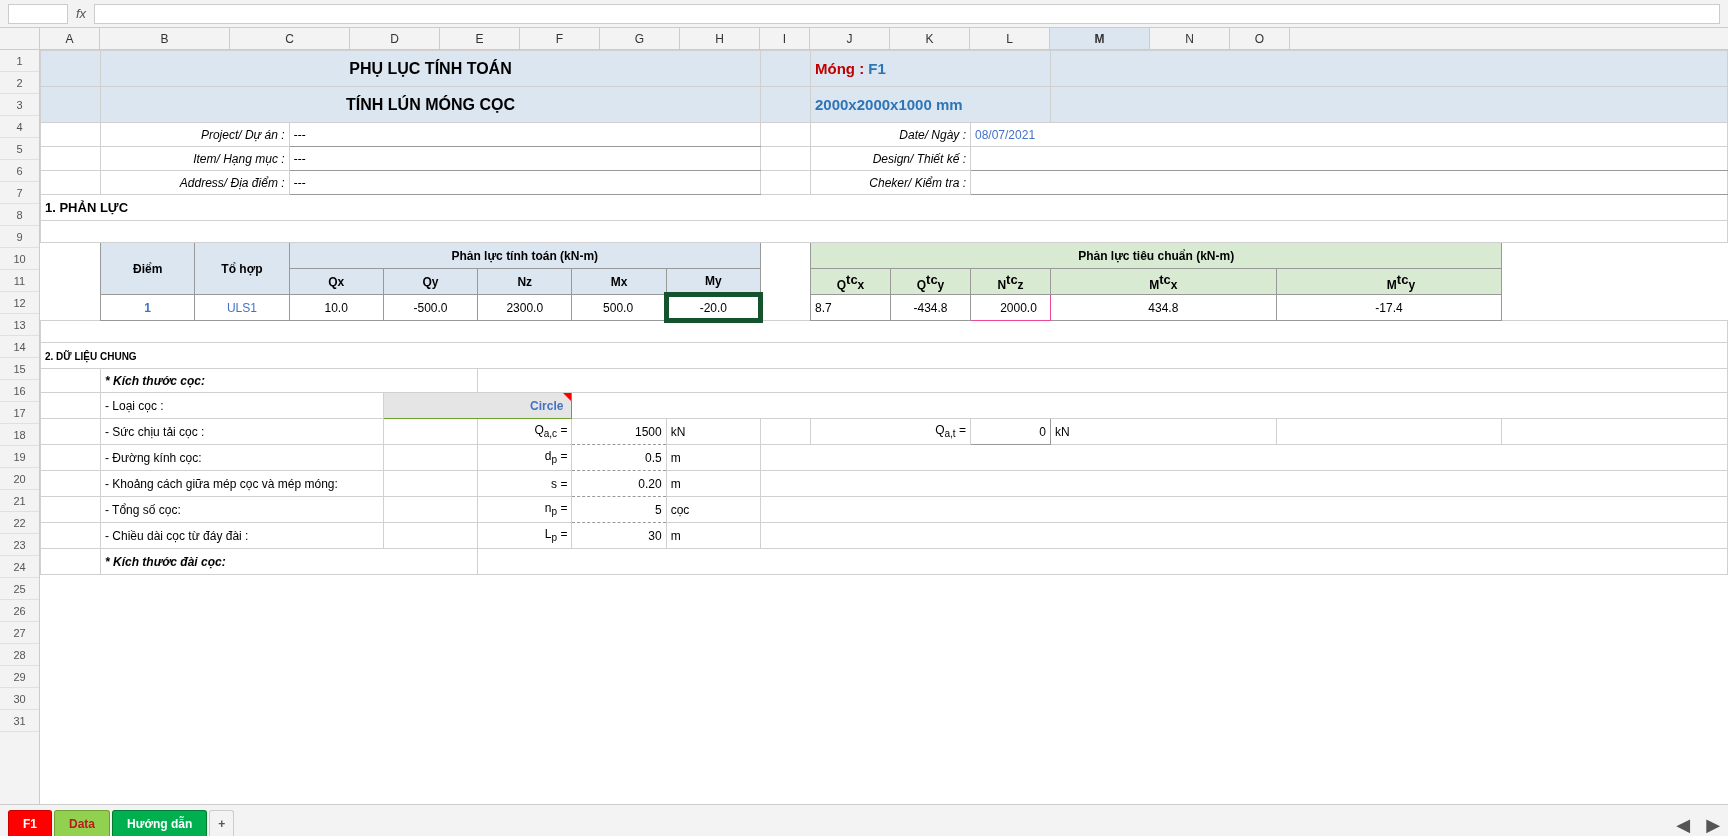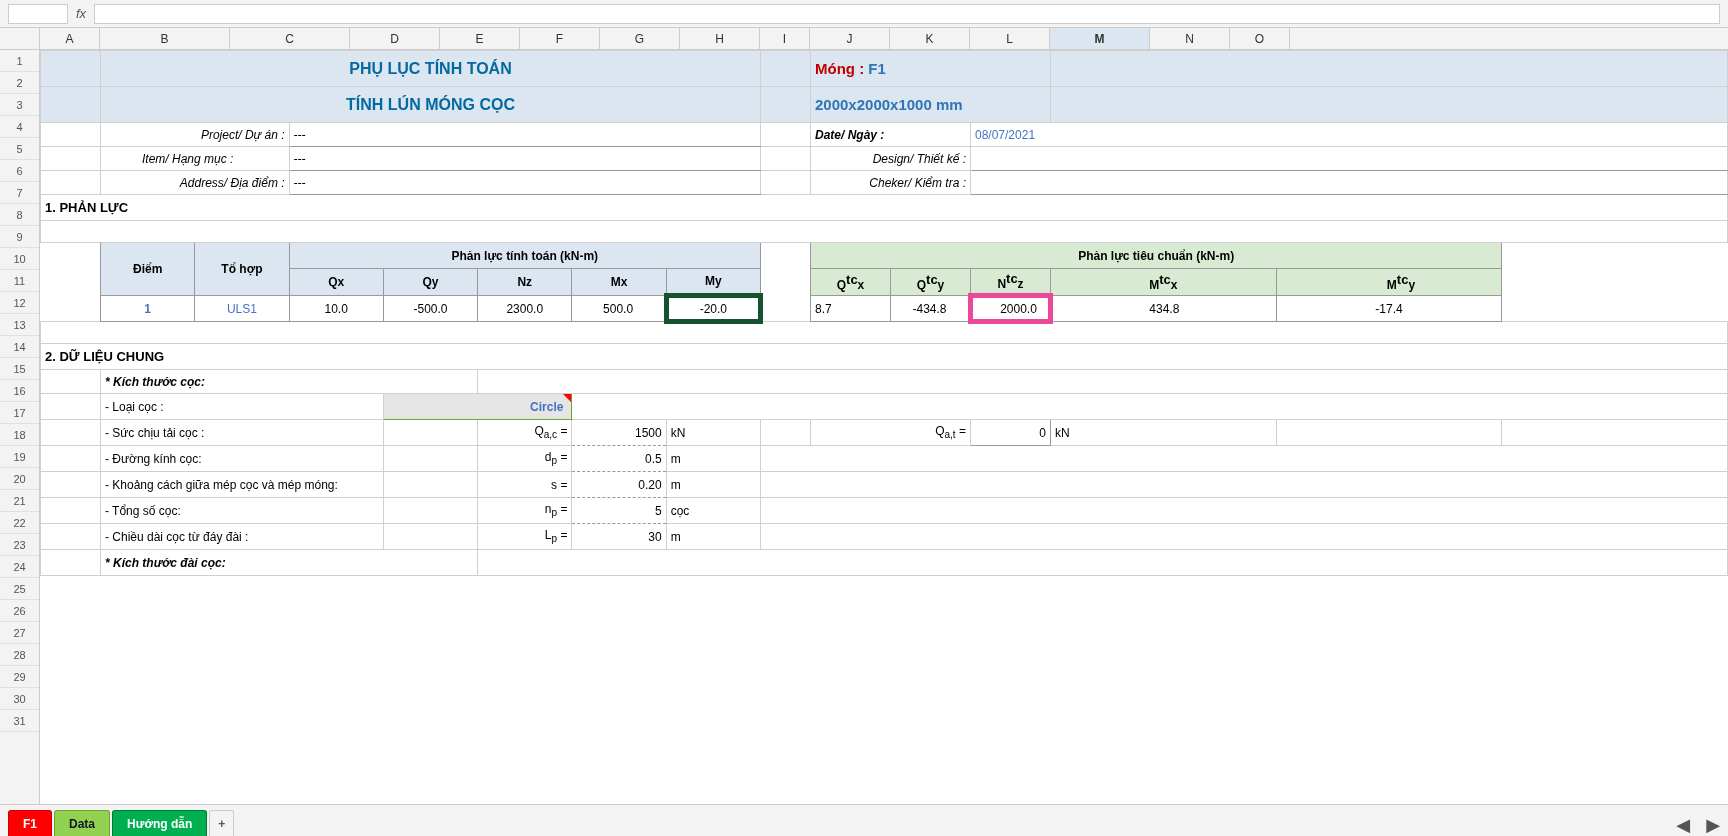--- a/index.html
+++ b/index.html
@@ -101,21 +101,21 @@
       height: 22px;
       white-space: nowrap;
       overflow: hidden;
     }
 
     
     .light-blue-bg { background-color: #dce6f1; }
     .light-green-bg { background-color: #e5e5e5; }
     .white-bg { background-color: #ffffff; }
 
-    .title-red { color: #0369a1; font-weight: bold; font-size: 16px; text-align: right; }
+    .title-red { color: #000000; font-weight: bold; font-size: 16px; text-align: right; }
 
     .bold { font-weight: bold; }
     .italic { font-style: italic; }
 
     
     .red-corner {
       position: relative;
     }
     .red-corner::after {
       content: '';
@@ -145,21 +145,21 @@
       border-bottom: none;
       cursor: pointer;
       font-size: 12px;
       font-weight: bold;
       border-radius: 3px 3px 0 0;
       height: 26px;
       display: flex;
       align-items: center;
     }
     .tab-f1 { background: #ff0000; color: white; border-color: #cc0000; }
-    .tab-data { background: #92d050; color: #0f172a; border-color: #70a030; justify-content: center; }
+    .tab-data { background: #92d050; color: #b91c1c; border-color: #70a030; justify-content: center; }
     .tab-huong-dan { background: #00b050; color: white; border-color: #007a30; }
     .tab-add { background: #f3f3f3; color: #555; border-color: #ccc; padding: 4px 8px; }
 
     
     .scroll-area {
       display: flex;
       align-items: center;
       margin-left: auto;
     }
 
@@ -267,31 +267,31 @@
 
       <tr style="height:24px;">
         <td class="white-bg"></td>
         <td colspan="2" class="white-bg" style="text-align:right;">
           <span class="italic">Project/ Dự án :</span>
         </td>
         <td colspan="5" class="white-bg" style="border-bottom:1px solid #999;">
           <span class="italic">---</span>
         </td>
         <td class="white-bg"></td>
-        <td colspan="2" class="white-bg" style="font-weight:bold;">
+        <td colspan="2" class="white-bg" style="text-align:right;">
           <span class="italic">Date/ Ngày :</span>
         </td>
         <td colspan="4" class="white-bg">
           <span style="color:#4472c4;">08/07/2021</span>
         </td>
       </tr>
 
       <tr style="height:24px;">
         <td class="white-bg"></td>
-        <td colspan="2" class="white-bg" style="padding-left:41px;">
+        <td colspan="2" class="white-bg" style="text-align:right;padding-left:41px;">
           <span class="italic">Item/ Hạng mục :</span>
         </td>
         <td colspan="5" class="white-bg" style="border-bottom:1px solid #999;">
           <span class="italic">---</span>
         </td>
         <td class="white-bg"></td>
         <td colspan="2" class="white-bg" style="text-align:right;">
           <span class="italic">Design/ Thiết kế :</span>
         </td>
         <td colspan="4" class="white-bg" style="border-bottom:1px solid #999;"></td>
@@ -354,33 +354,33 @@
         <td class="white-bg" style="border:1px solid #999;text-align:center;color:#4472c4;font-weight:bold;">1</td>
         <td class="white-bg" style="border:1px solid #999;text-align:center;color:#4472c4;">ULS1</td>
         <td class="white-bg" style="border:1px solid #999;text-align:center;">10.0</td>
         <td class="white-bg" style="border:1px solid #999;text-align:center;">-500.0</td>
         <td class="white-bg" style="border:1px solid #999;text-align:center;">2300.0</td>
         <td class="white-bg" style="border:1px solid #999;text-align:center;">500.0</td>
         <td class="white-bg" style="border:5px solid #14532d;text-align:center;">-20.0</td>
         <td class="white-bg" style="border:none;"></td>
         <td class="white-bg" style="border:1px solid #999;text-align:left;">8.7</td>
         <td class="white-bg" style="border:1px solid #999;text-align:center;margin-top:36px;">-434.8</td>
-        <td class="white-bg" style="border:5px solid #ec4899;text-align:center;padding-left:20px;">2000.0</td>
+        <td class="white-bg" style="border:1px solid #ec4899;text-align:center;padding-left:20px;">2000.0</td>
         <td class="white-bg" style="border:1px solid #999;text-align:center;">434.8</td>
         <td class="white-bg" style="border:1px solid #999;text-align:center;">-17.4</td>
         <td class="white-bg" style="border:none;"></td>
       </tr>
 
       <tr style="height:14px;">
         <td colspan="15" class="white-bg"></td>
       </tr>
 
       <tr style="height:26px;">
         <td colspan="15" class="white-bg">
-          <span class="bold" style="font-size:13px;">2. DỮ LIỆU CHUNG</span>
+          <span class="bold" style="font-size:10px;">2. DỮ LIỆU CHUNG</span>
         </td>
       </tr>
 
       <tr style="height:24px;">
         <td class="white-bg"></td>
         <td colspan="4" class="white-bg">
           <span class="bold italic">* Kích thước cọc:</span>
         </td>
         <td colspan="10" class="white-bg"></td>
       </tr>

